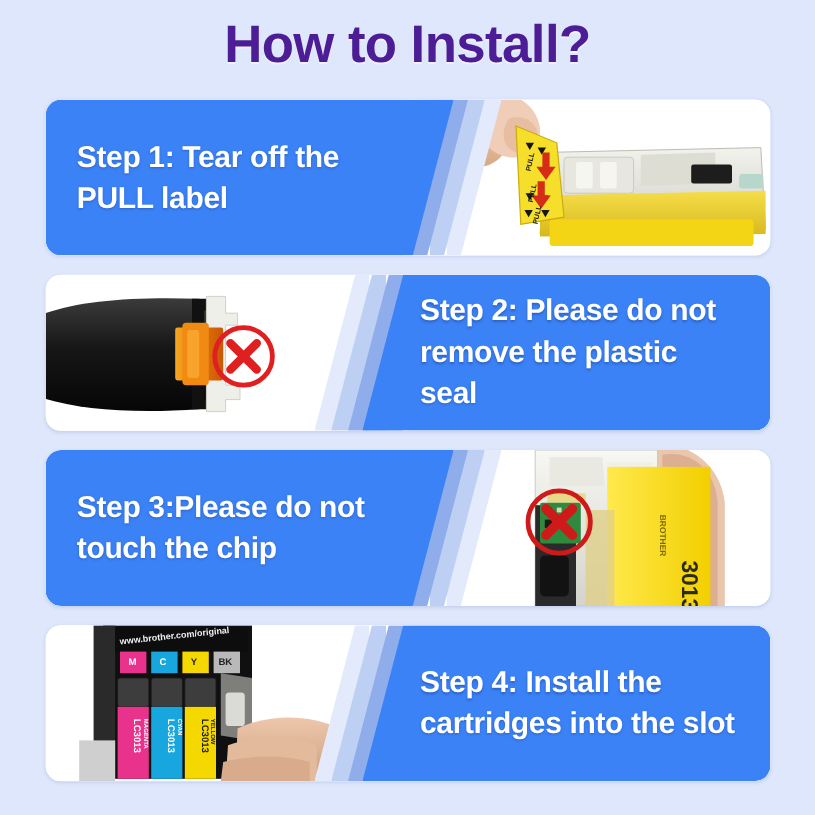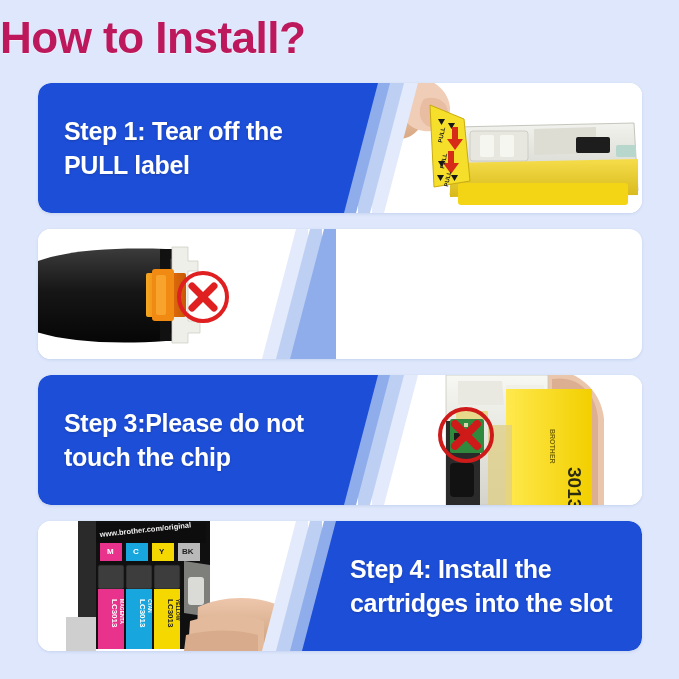--- a/index.html
+++ b/index.html
@@ -11,22 +11,22 @@
   }
 
   body {
     background: #dee7fb;
     font-family: "Liberation Sans", sans-serif;
     position: relative;
   }
 
   
   .page-title {
-    text-align: left;
-    color: #be185d;
+    text-align: center;
+    color: #4c1d95;
     font-size: 44px;
     font-weight: bold;
     letter-spacing: -0.5px;
     padding-top: 14px;
     line-height: 1.1;
     text-shadow: 0 1px 0 rgba(255,255,255,0.45);
   }
 
   
   .cards {
@@ -46,21 +46,21 @@
     overflow: hidden;
     box-shadow: 0 1px 3px rgba(90,120,190,0.18);
   }
 
   
   .panel {
     position: absolute;
     top: 0;
     height: 100%;
     width: 340px;
-    background: #1d4ed8;
+    background: #3b82f6;
     display: flex;
     align-items: center;
     z-index: 4;
   }
   .card.text-left .panel {
     left: 0;
     border-radius: 13px 0 0 13px;
     -webkit-clip-path: polygon(0 0, 100% 0, calc(100% - 34px) 100%, 0 100%);
     clip-path: polygon(0 0, 100% 0, calc(100% - 34px) 100%, 0 100%);
     padding: 0 40px 0 26px;
@@ -229,20 +229,23 @@
         <g stroke="#e01f20" stroke-width="7" stroke-linecap="round">
           <line x1="154" y1="57" x2="176" y2="79"></line>
           <line x1="176" y1="57" x2="154" y2="79"></line>
         </g>
       </svg>
     </div>
     <div class="stripe">
       <i class="s3"></i>
         <i class="s2"></i>
         <i class="s1"></i>
+    </div>
+    <div class="panel">
+      <span class="panel-text">Step 2: Please do not remove the plastic seal</span>
     </div>
   </div>
 
   <div class="card text-left">
     <div class="photo">
       <svg viewBox="0 0 304 130" preserveAspectRatio="xMidYMid slice" aria-hidden="true">
         <defs>
           <linearGradient id="yel3" x1="0" y1="0" x2="1" y2="0">
             <stop offset="0" stop-color="#ffe94d"></stop>
               <stop offset="1" stop-color="#f2cf00"></stop>

